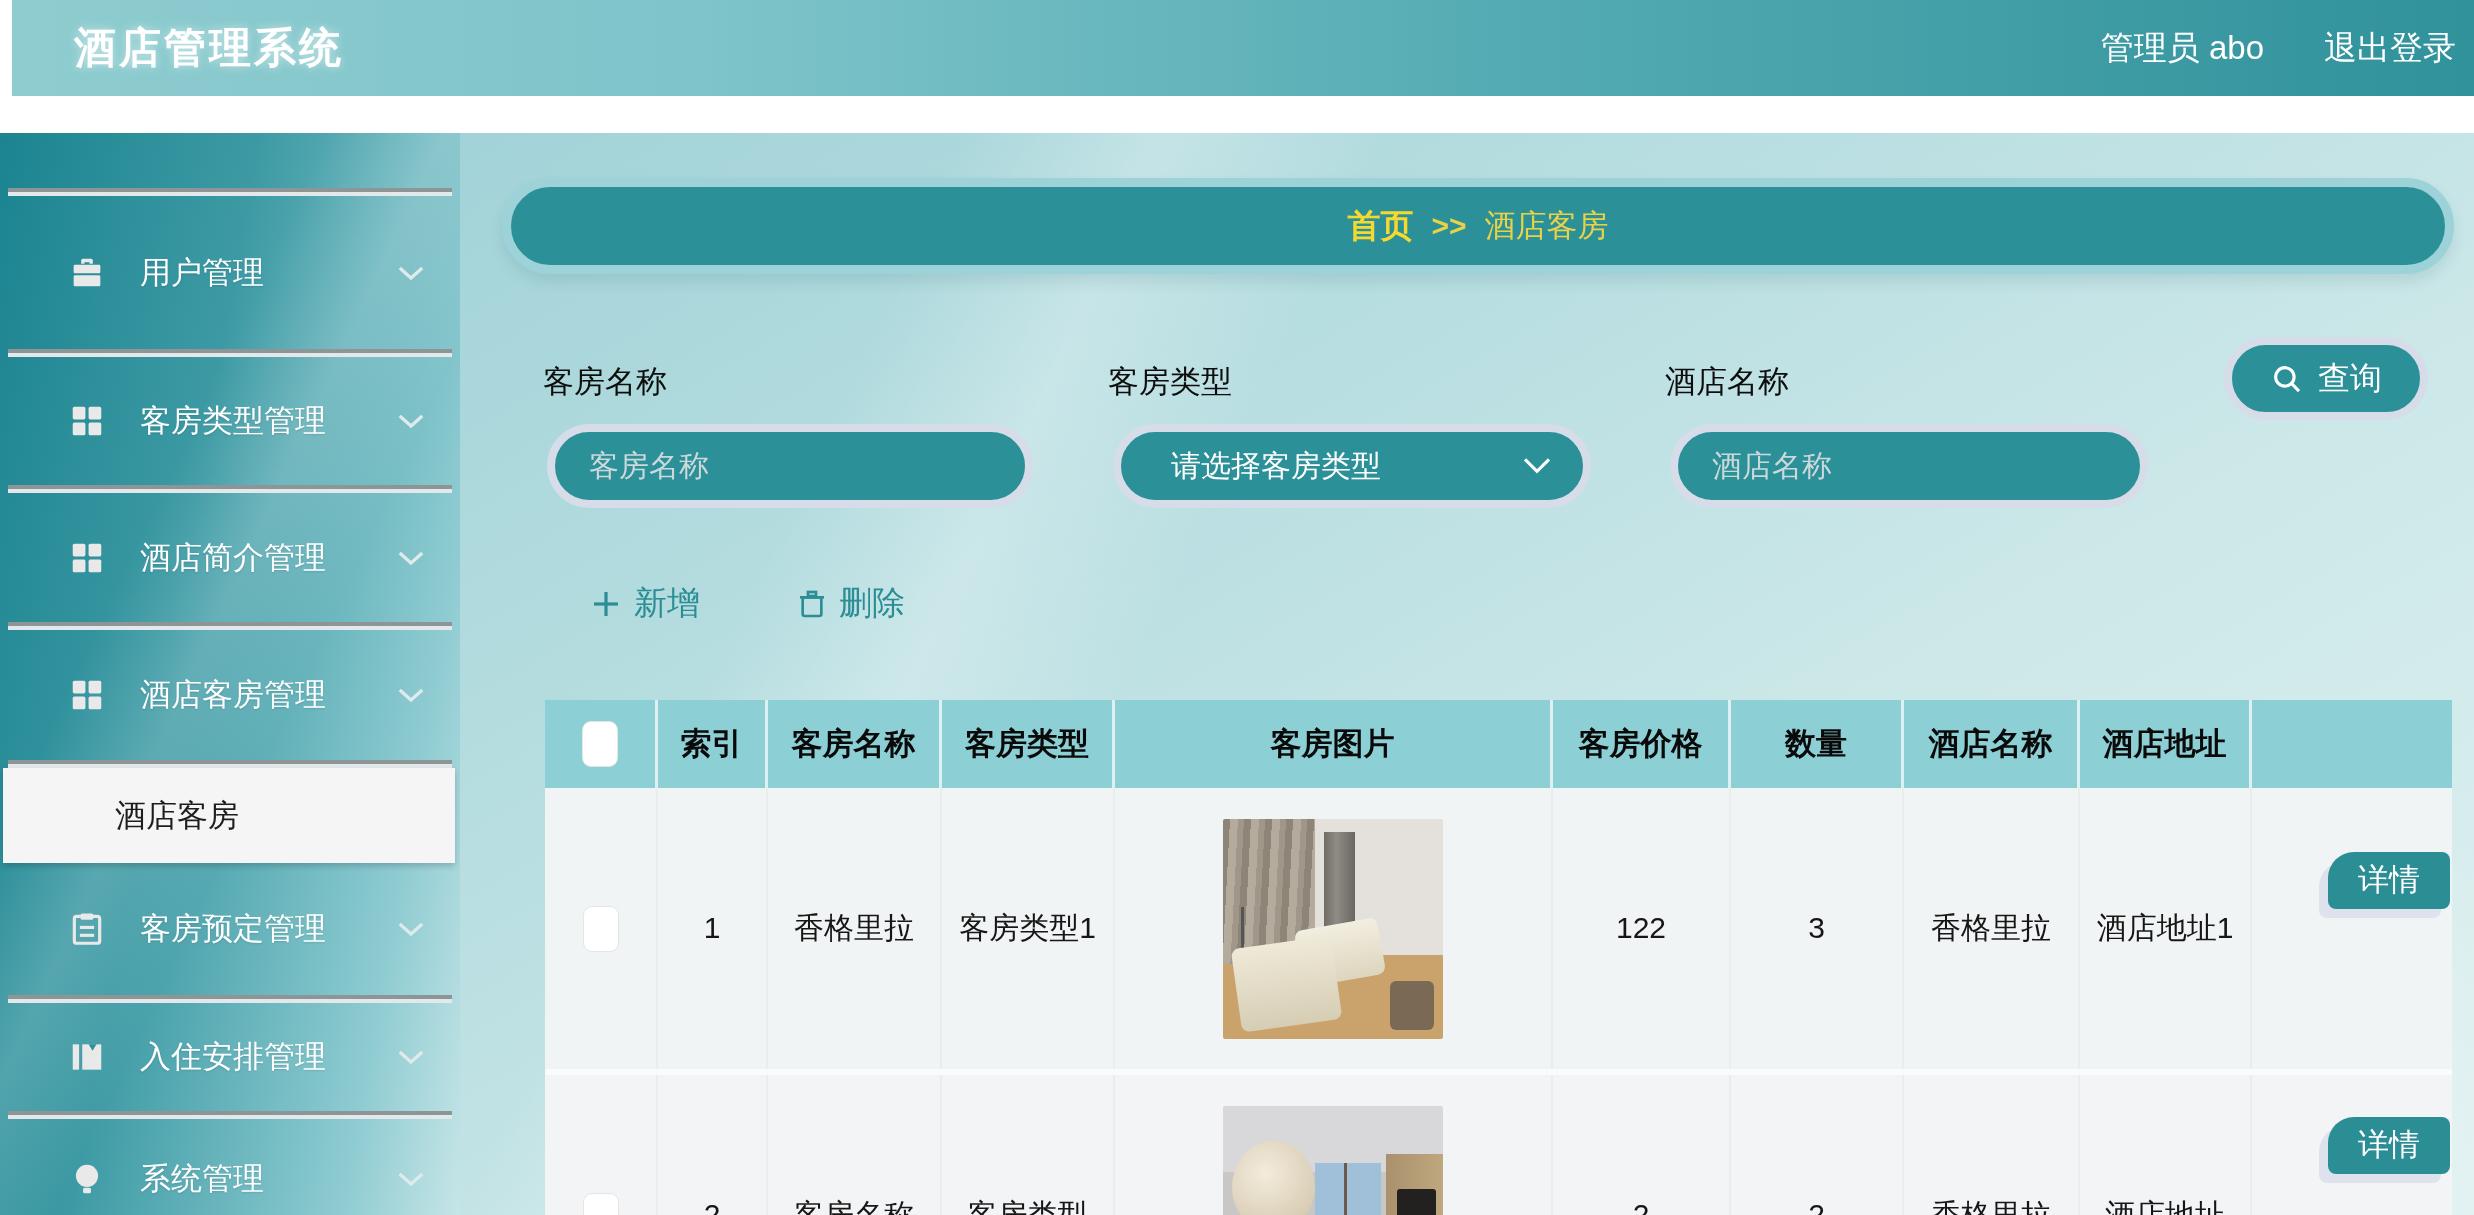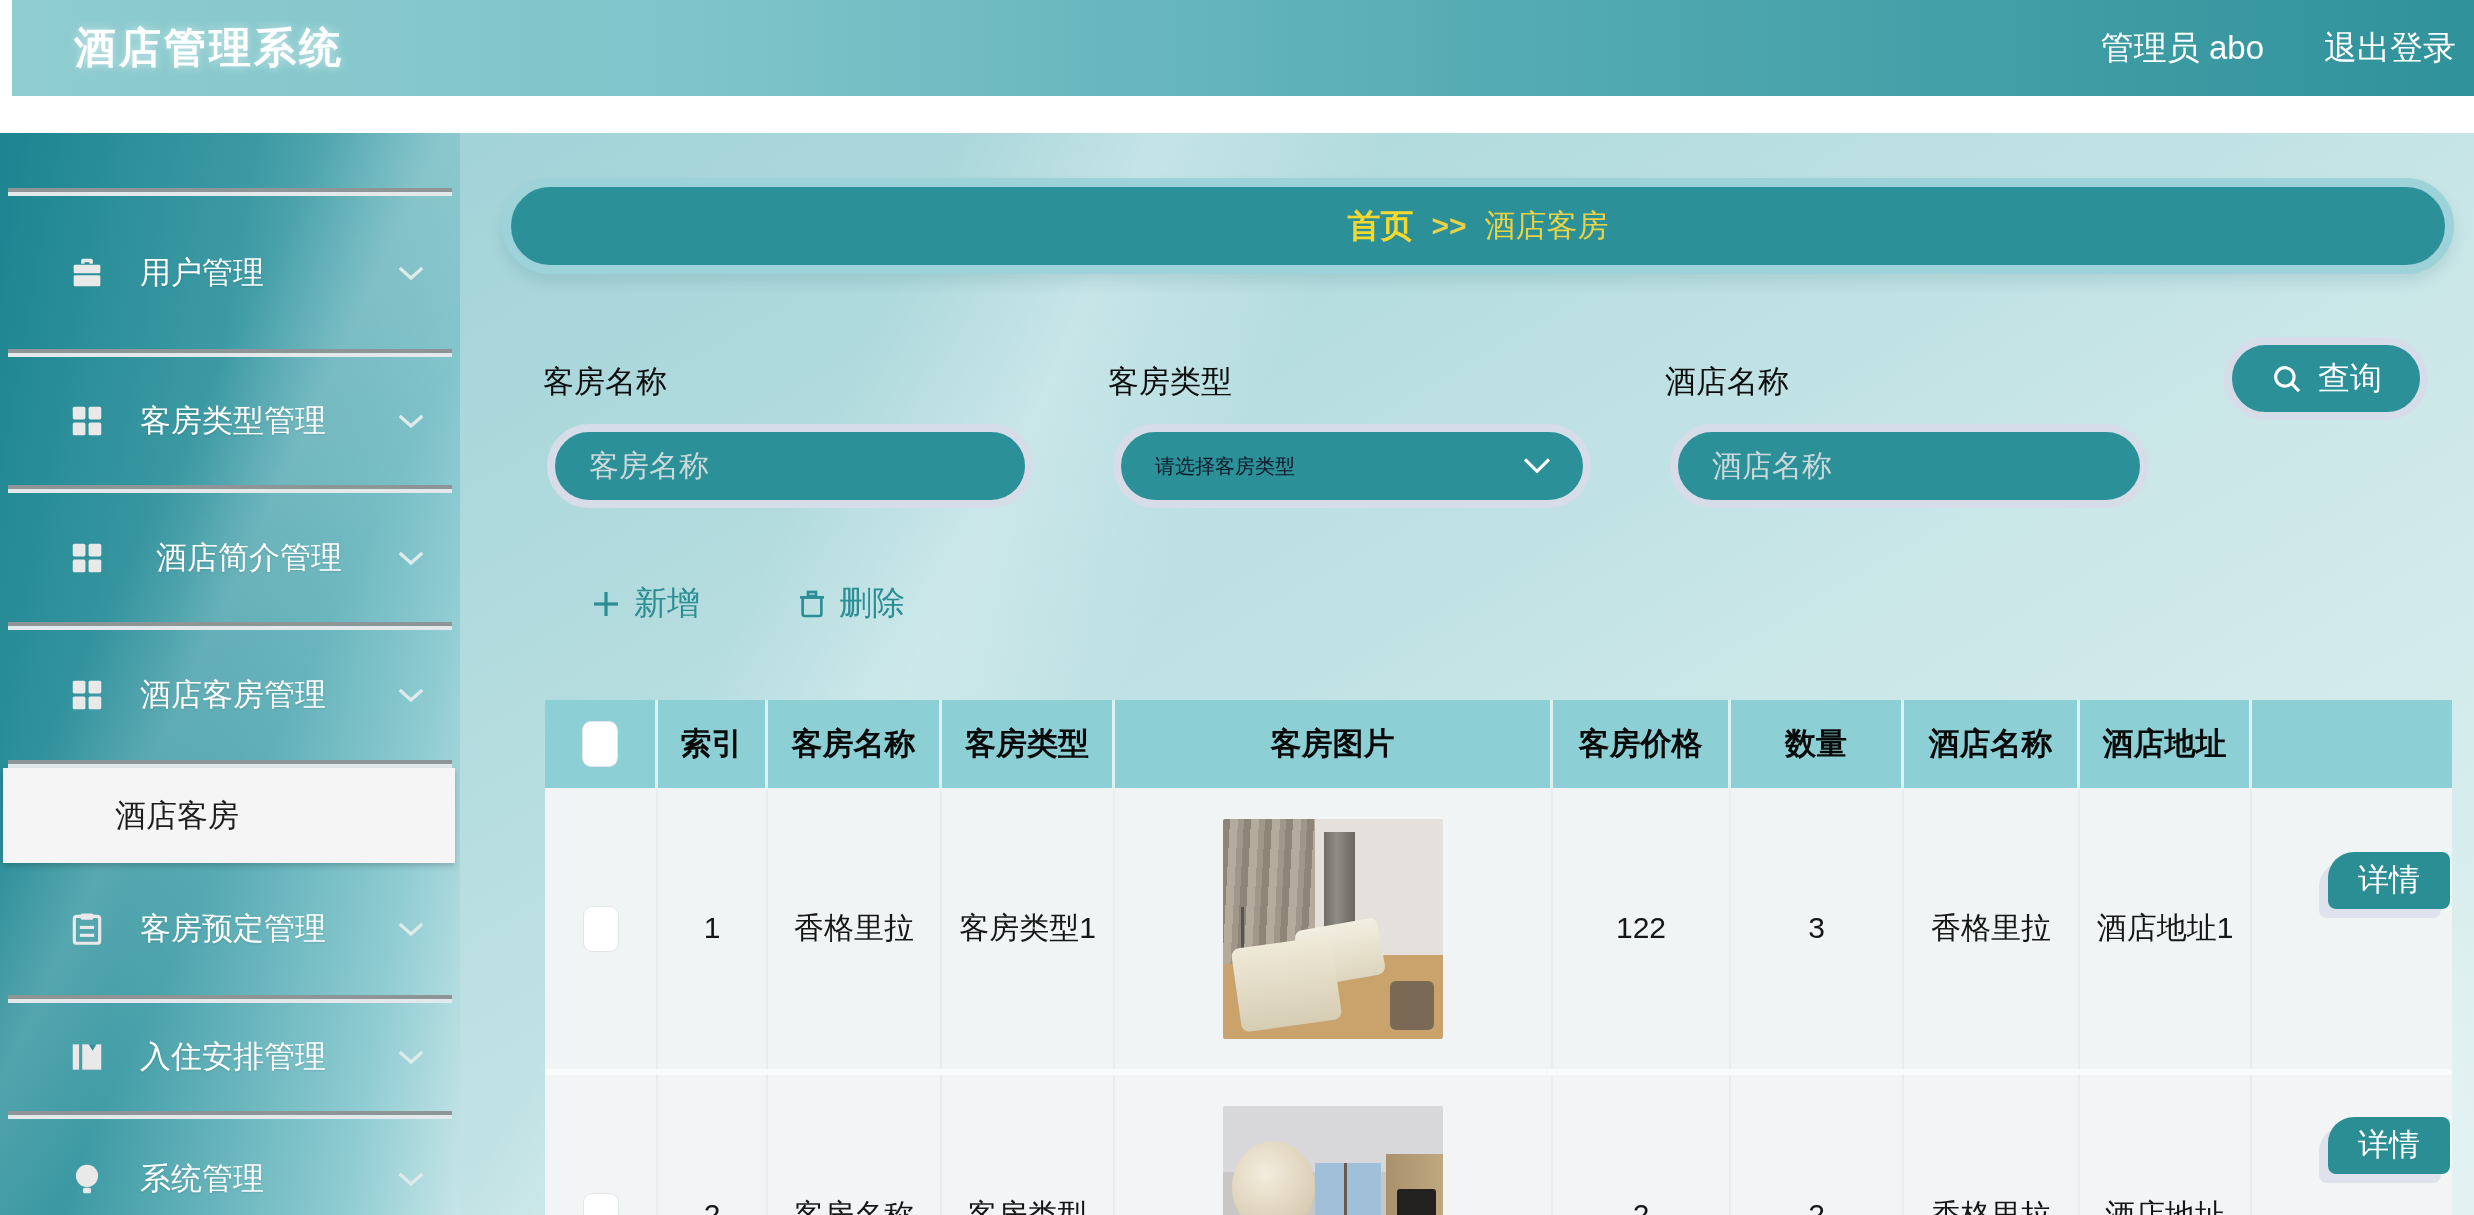--- a/index.html
+++ b/index.html
@@ -23,21 +23,21 @@
   .sidebar {
     position:absolute; left:0; top:133px; width:460px; bottom:0;
     background:
       linear-gradient(115deg, rgba(255,255,255,0) 34%, rgba(255,255,255,0.16) 46%, rgba(255,255,255,0) 58%),
       linear-gradient(100deg,#1b8490 0%, #3d9aa4 40%, #8fccd2 82%, #c6e5e7 100%);
   }
   .side-pad { height:55px; }
   .divider { height:8px; margin:0 8px;
     background:linear-gradient(180deg,#8d9597 0 55%, #e3e9ea 55% 100%); }
   .menu-item { display:flex; align-items:center; cursor:pointer; padding:0 34px 0 66px; }
-  .mi-1{height:153px;} .mi-2{height:128px;} .mi-3{height:129px;gap:16px;} .mi-4{height:130px;}
+  .mi-1{height:153px;} .mi-2{height:128px;} .mi-3{height:129px;} .mi-4{height:130px;}
   .mi-5{height:132px;} .mi-6{height:108px;} .mi-7{height:120px;}
   .menu-icon { width:42px; height:42px; flex:0 0 42px; display:flex; align-items:center; justify-content:center; }
   .menu-label { flex:1; margin-left:32px; font-size:31px; color:#ffffff; text-shadow:0 1px 2px rgba(0,0,0,0.12); }
   .menu-chevron { width:30px; height:20px; }
   .submenu-active {
     height:95px; margin:0 5px 0 3px; background:#f5f5f5;
     display:flex; align-items:center; padding-left:112px;
     font-size:31px; color:#1d1d1d; cursor:pointer;
     box-shadow:0 3px 6px rgba(0,0,0,0.18);
   }
@@ -65,21 +65,21 @@
   .form-label { position:absolute; font-size:31px; color:#0d0d0d; top:228px; }
   .fl-1{left:83px;} .fl-2{left:648px;} .fl-3{left:1205px;}
   .pill {
     position:absolute; top:291px; height:84px;
     background:#2b9097; border:8px solid #d6dce8; border-radius:42px;
   }
   .pill-input { padding-left:34px; width:486px; left:87px;
     font-size:30px; color:#eef5f5; outline:none; font-family:"Liberation Sans",sans-serif; }
   .pill-input::placeholder { color:#ccd9db; opacity:1; }
   .pill-select { width:478px; left:653px; display:flex; align-items:center; cursor:pointer; }
-  .pill-select .ph { margin-left:34px; flex:1; font-size:20px; color:#0f172a; }
+  .pill-select .ph { margin-left:50px; flex:1; font-size:30px; color:#ffffff; }
   .pill-select svg { margin-right:30px; }
   .pill-input3 { width:478px; left:1210px; }
   .query-btn {
     position:absolute; left:1764px; top:204px; width:204px; height:83px;
     background:#2b9097; border:8px solid #d6dce8; border-radius:44px;
     display:flex; align-items:center; justify-content:center; gap:14px;
     color:#ffffff; font-size:32px; cursor:pointer;
   }
 
   

